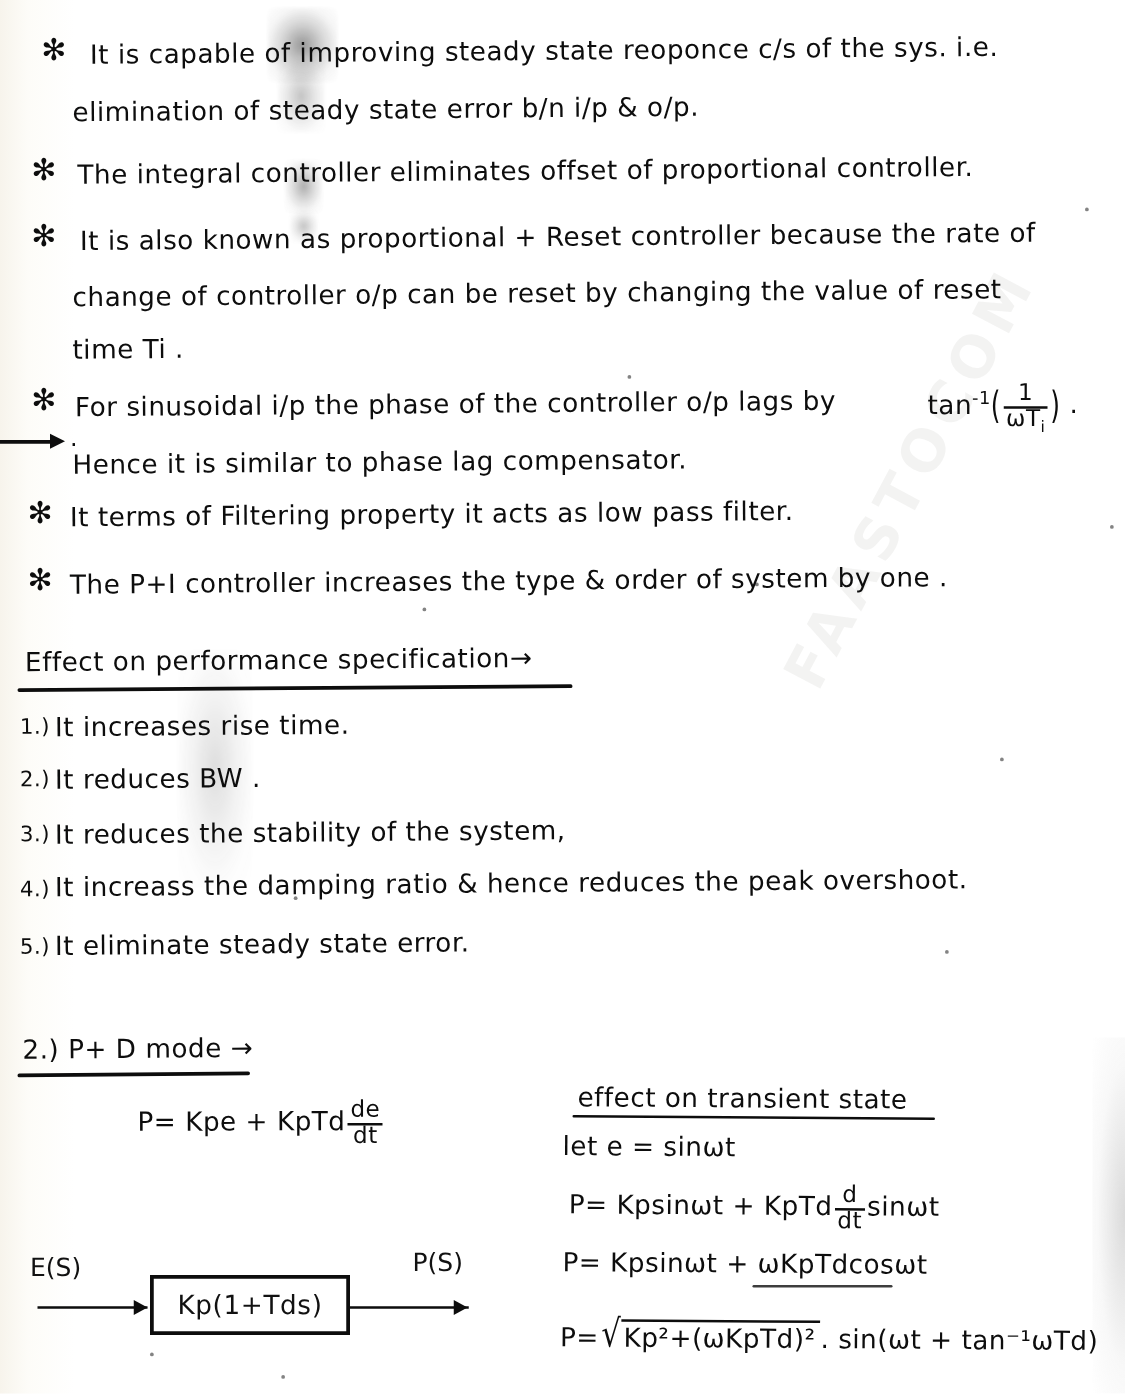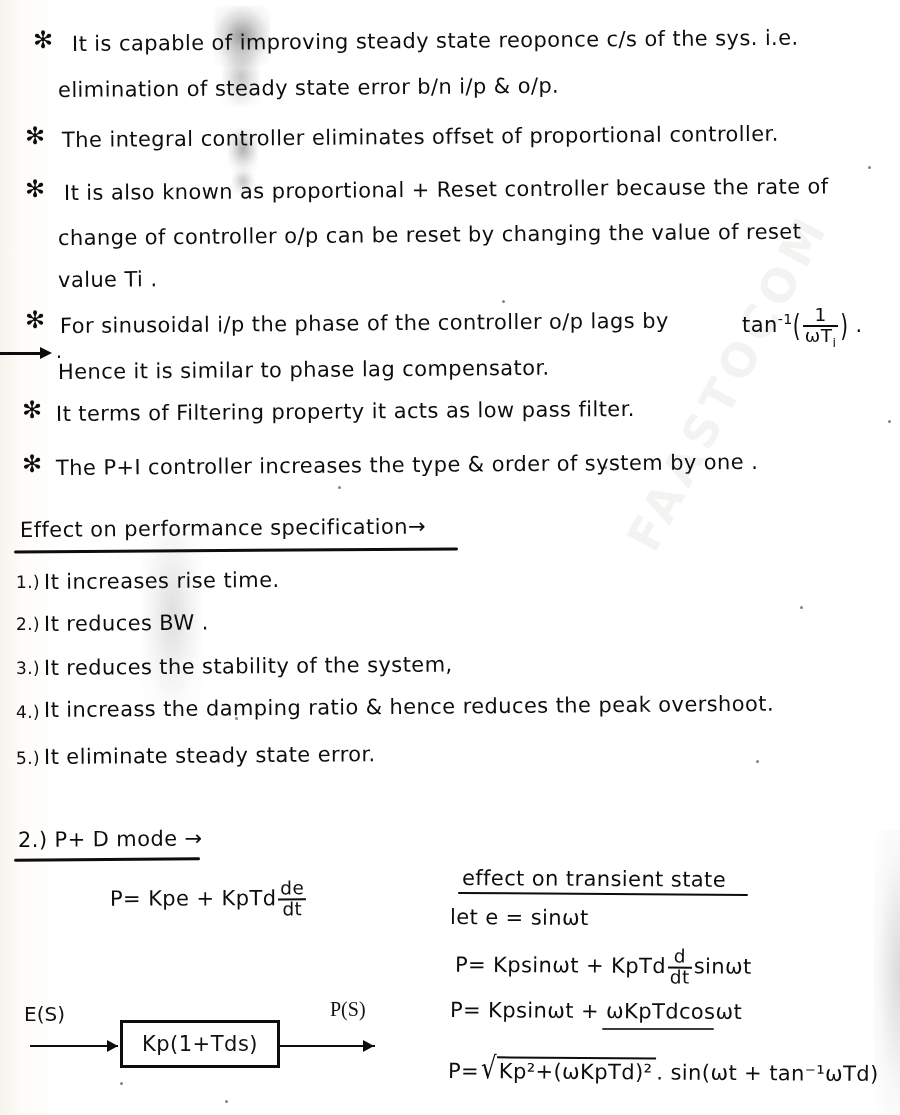--- a/index.html
+++ b/index.html
@@ -217,21 +217,21 @@
   <span class="star" style="left:33px; top:28px;">✻</span>
   <div class="hw bullet-line tilt-a" style="left:72px; top:32px;">It is capable of improving steady state reoponce c/s of the sys. i.e.</div>
   <div class="hw bullet-line tilt-a" style="left:58px; top:78px;">elimination of steady state error b/n i/p &amp; o/p.</div>
 
   <span class="star" style="left:25px; top:124px;">✻</span>
   <div class="hw bullet-line tilt-a" style="left:62px; top:128px;">The integral controller eliminates offset of proportional controller.</div>
 
   <span class="star" style="left:25px; top:177px;">✻</span>
   <div class="hw bullet-line tilt-a" style="left:64px; top:181px;">It is also known as proportional + Reset controller because the rate of</div>
   <div class="hw bullet-line tilt-a" style="left:58px; top:226px;">change of controller o/p can be reset by changing the value of reset</div>
-  <div class="hw bullet-line tilt-a" style="left:58px; top:268px;">value Ti .</div>
+  <div class="hw bullet-line tilt-a" style="left:58px; top:268px;">time Ti .</div>
 
   <span class="star" style="left:25px; top:308px;">✻</span>
   <div class="hw bullet-line tilt-a" style="left:60px; top:314px;">For sinusoidal i/p the phase of the controller o/p lags by</div>
 
   <div class="hw formula" style="left:742px; top:306px; font-size:21px;">
     <span>tan<span class="sup">-1</span></span><span class="paren-big">(</span><span class="frac">
         <span class="num">1</span>
         <span class="den">ωT<span class="sub">i</span></span>
       </span><span class="paren-big">)</span>
     <span>.</span>
@@ -285,21 +285,21 @@
     <div class="dgm-label" style="left:24px; top:12px;">E(S)</div>
 
     <div class="dgm-line" style="left:30px; top:55px; width:88px;"></div>
     <div class="dgm-arrow" style="left:107px; top:50px;"></div>
 
     <div class="dgm-box" style="left:120px; top:30px; width:160px; height:48px;">Kp(1+Tds)</div>
 
     <div class="dgm-line" style="left:280px; top:55px; width:95px;"></div>
     <div class="dgm-arrow" style="left:363px; top:50px;"></div>
 
-    <div class="dgm-label" style="left:330px; top:8px;font-family:Liberation Serif, serif;">P(S)</div>
+    <div class="dgm-label" style="left:330px; top:8px;">P(S)</div>
   </div>
 
   <div class="hw heading tilt-c" style="left:462px; top:866px;">effect on transient state</div>
   <div class="underline thin" style="left:458px; top:893px; width:290px; transform:rotate(0.4deg);"></div>
 
   <div class="hw formula tilt-c" style="left:450px; top:905px;">
     <span>let e =</span>
     <span>sinωt</span>
   </div>
 

